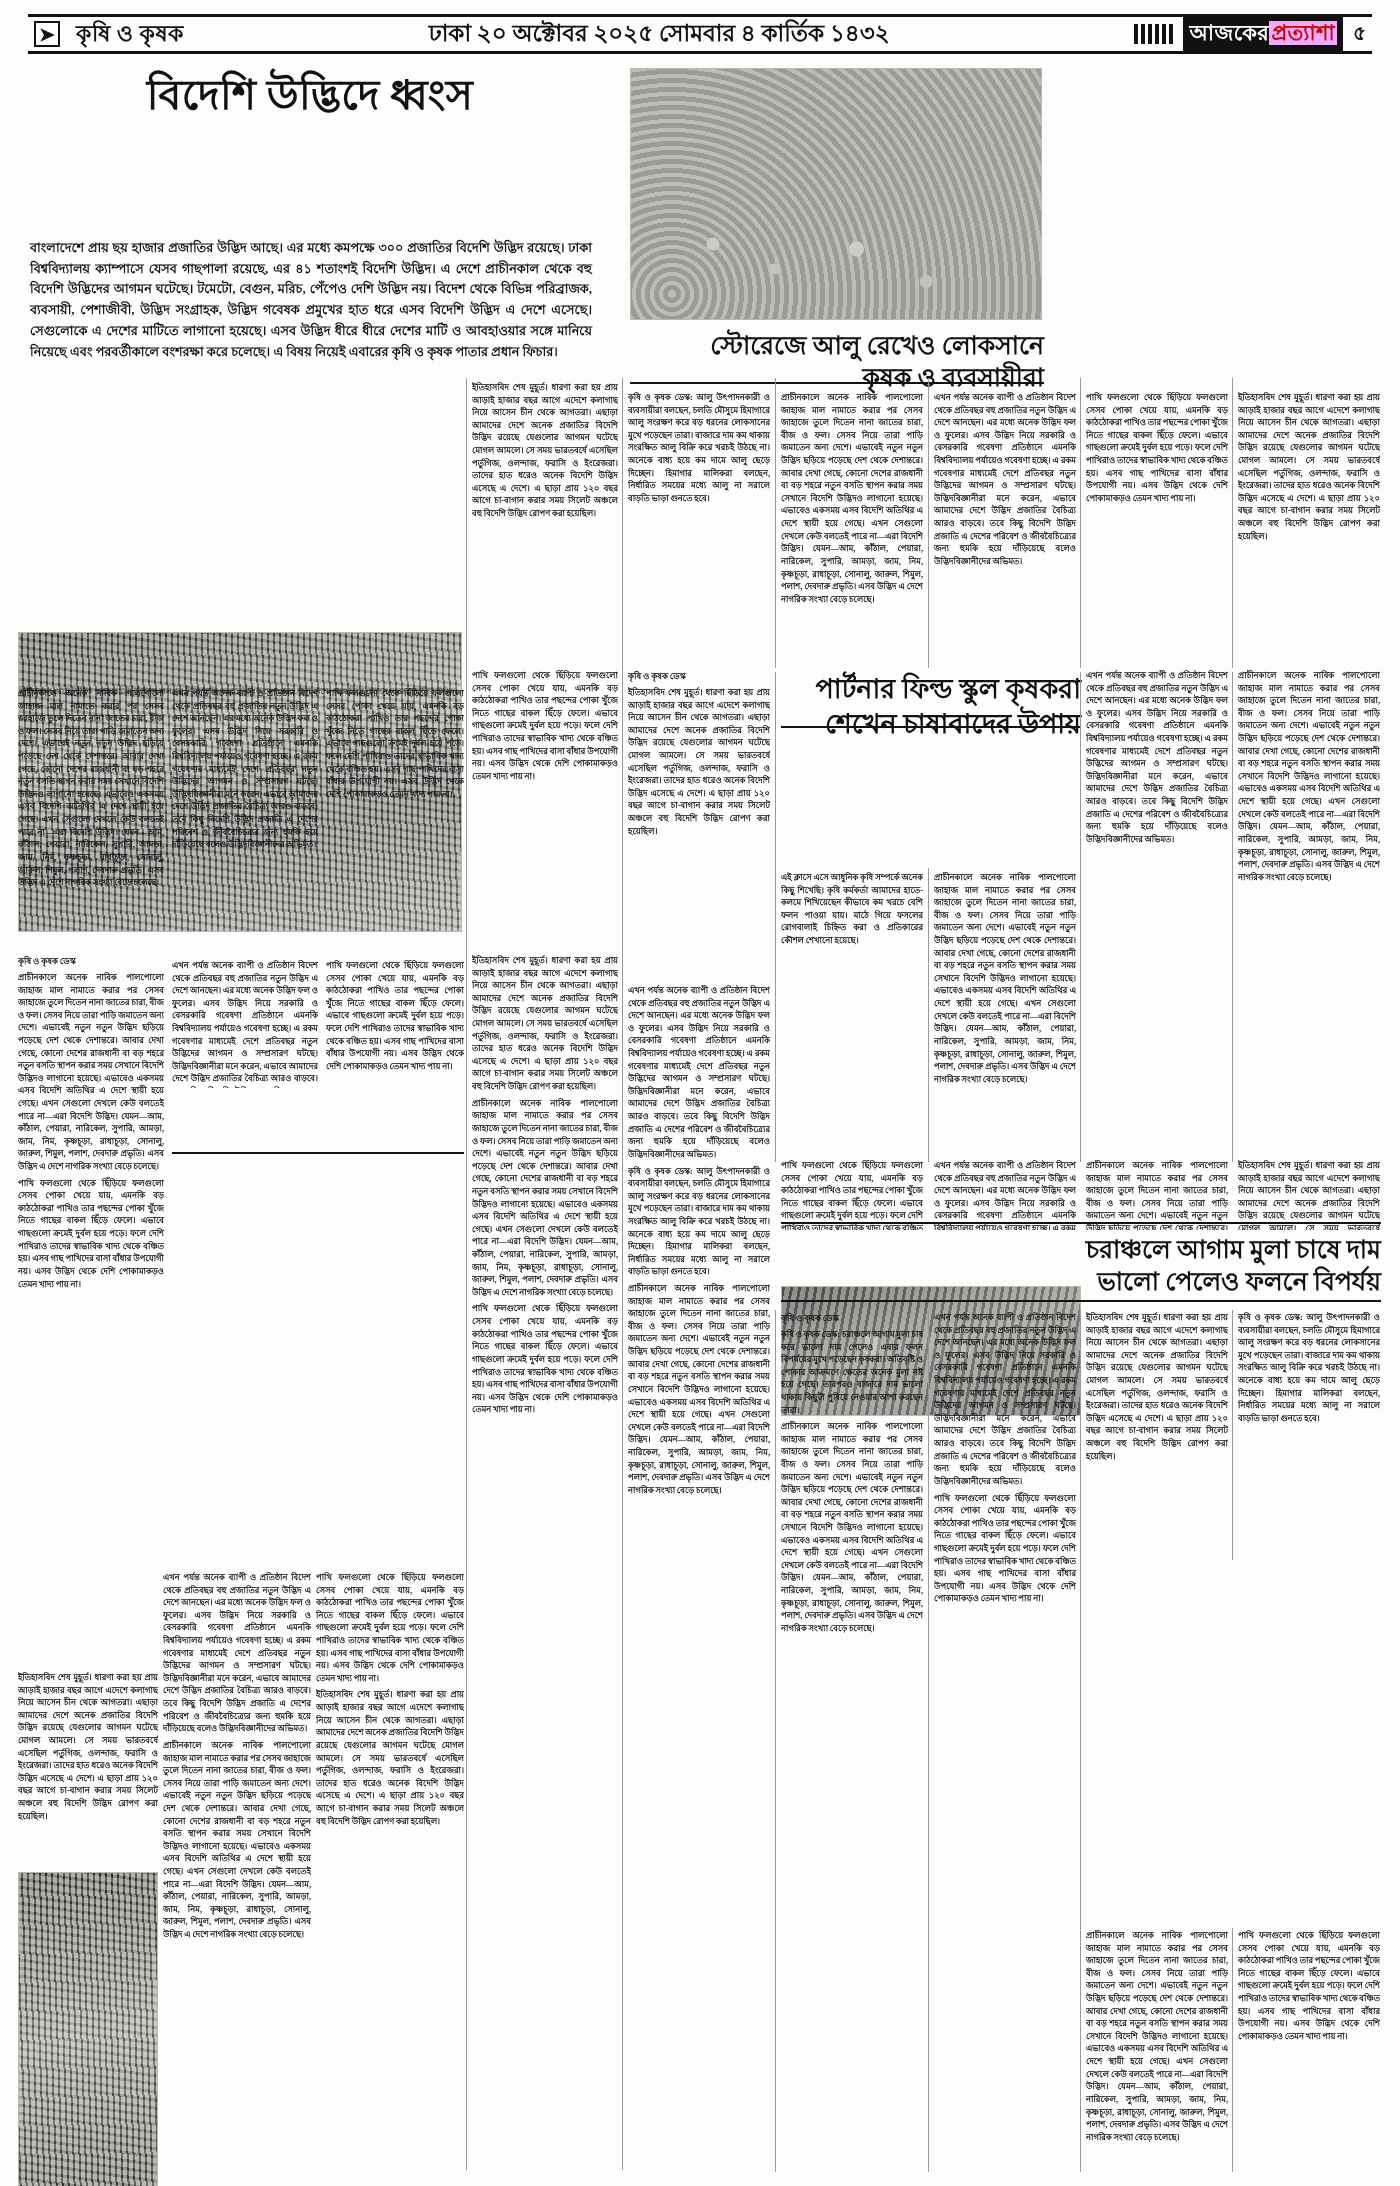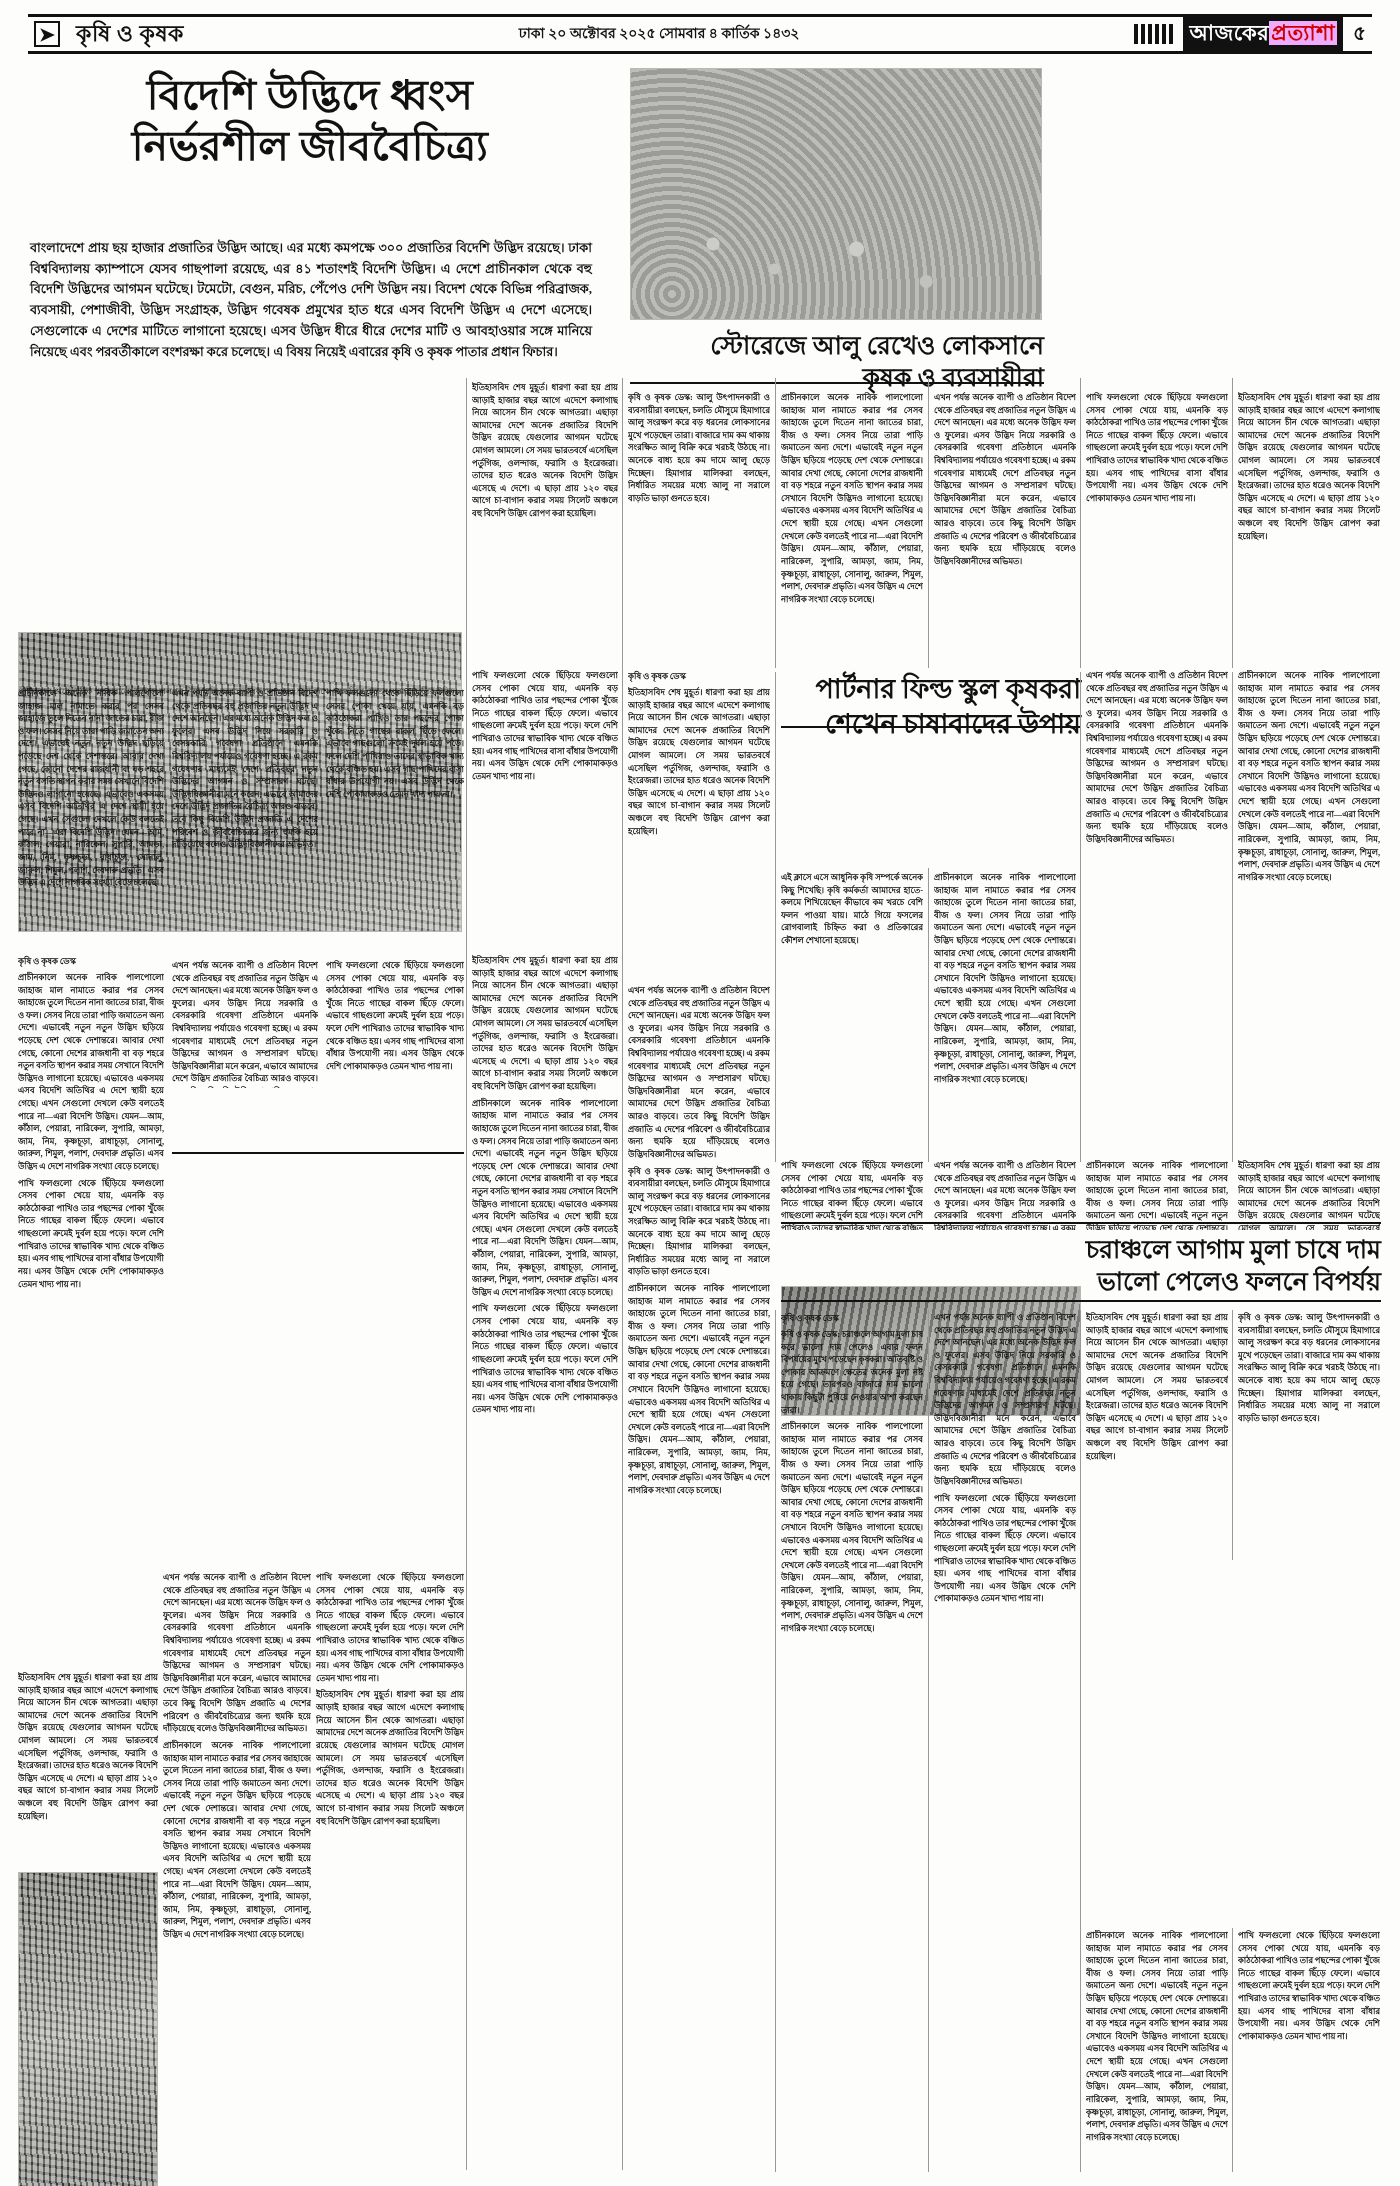--- a/index.html
+++ b/index.html
@@ -26,21 +26,21 @@
     box-sizing:border-box;
     padding:0 6px;
   }
   .mast-left{display:flex;align-items:center;gap:16px;}
   .mast-arrow{
     font-size:19px;font-weight:bold;border:2px solid #111;
     width:22px;height:22px;display:flex;align-items:center;justify-content:center;
     line-height:1;
   }
   .mast-section{font-size:22px;font-weight:bold;letter-spacing:.5px;}
-  .mast-date{font-size:14px;font-weight:bold;}
+  .mast-date{font-size:23px;font-weight:bold;}
   .mast-right{display:flex;align-items:center;gap:10px;}
   .mast-bars{display:flex;gap:3px;align-items:center;}
   .mast-bars span{display:block;width:4px;height:20px;background:#111;}
   .mast-logo{
     font-size:21px;font-weight:bold;color:#111;
     padding:1px 6px;background:#111;color:#fff;letter-spacing:.5px;
   }
   .mast-logo .red{color:#c00;background:#f0abfc;padding:0 2px;}
   .mast-pageno{font-size:20px;font-weight:bold;}
 
@@ -130,21 +130,20 @@
       </div>
       <div class="mast-logo">
         <span>আজকের</span><span class="red">প্রত্যাশা</span>
       </div>
       <div class="mast-pageno">৫</div>
     </div>
   </div>
 
   <div class="col headline" style="left:30px;top:70px;width:560px;font-size:41px;">
     <div>বিদেশি উদ্ভিদে ধ্বংস</div>
-    <div>নির্ভরশীল জীববৈচিত্র্য</div>
   </div>
 
   <div class="col lead" style="left:30px;top:238px;width:562px;">বাংলাদেশে প্রায় ছয় হাজার প্রজাতির উদ্ভিদ আছে। এর মধ্যে কমপক্ষে ৩০০ প্রজাতির বিদেশি উদ্ভিদ রয়েছে। ঢাকা বিশ্ববিদ্যালয় ক্যাম্পাসে যেসব গাছপালা রয়েছে, এর ৪১ শতাংশই বিদেশি উদ্ভিদ। এ দেশে প্রাচীনকাল থেকে বহু বিদেশি উদ্ভিদের আগমন ঘটেছে। টমেটো, বেগুন, মরিচ, পেঁপেও দেশি উদ্ভিদ নয়। বিদেশ থেকে বিভিন্ন পরিব্রাজক, ব্যবসায়ী, পেশাজীবী, উদ্ভিদ সংগ্রাহক, উদ্ভিদ গবেষক প্রমুখের হাত ধরে এসব বিদেশি উদ্ভিদ এ দেশে এসেছে। সেগুলোকে এ দেশের মাটিতে লাগানো হয়েছে। এসব উদ্ভিদ ধীরে ধীরে দেশের মাটি ও আবহাওয়ার সঙ্গে মানিয়ে নিয়েছে এবং পরবর্তীকালে বংশরক্ষা করে চলেছে। এ বিষয় নিয়েই এবারের কৃষি ও কৃষক পাতার প্রধান ফিচার।</div>
 
   <div class="photo potato col" style="left:630px;top:68px;width:412px;height:252px;">
       <div class="noise"></div>
     </div>
 
   <div class="col sub-head" style="left:630px;top:330px;width:414px;">
     <div>স্টোরেজে আলু রেখেও লোকসানে</div>

